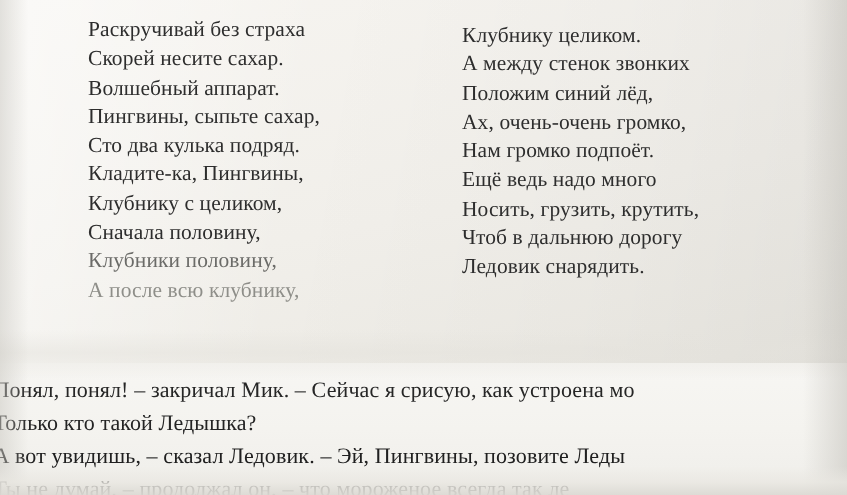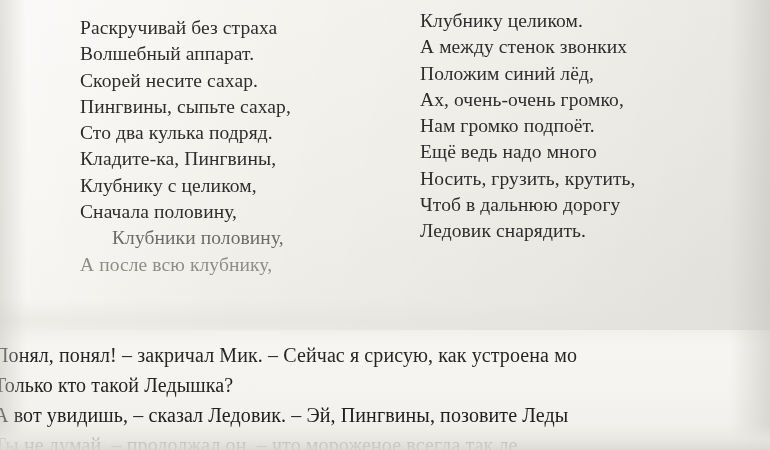--- a/index.html
+++ b/index.html
@@ -50,27 +50,27 @@
     color: #2d2d2d;
     letter-spacing: 0.1px;
     white-space: nowrap;
   }
   .col-left {
     left: 80px;
     top: 7px;
   }
   .col-right {
     left: 420px;
-    top: 0;
+    top: 12px;
   }
   .line {
     display: block;
   }
   
-  .fade1 { color: #6b6b68; margin-left: 32px; }
+  .fade1 { color: #6b6b68; }
   .fade2 { color: #8e8e89; }
 
   .prose {
     position: absolute;
     left: 0;
     top: 340px;
     width: 770px;
     font-size: 20px;
     line-height: 30px;
     color: #1f1f1f;
@@ -129,22 +129,22 @@
 <body>
 
 <div id="page">
 
   <div class="lower-paper"></div>
 
   <div class="poem">
 
     <div class="col col-left">
       <span class="line">Раскручивай без страха</span>
+      <span class="line">Скорей несите сахар.</span>
       <span class="line">Волшебный аппарат.</span>
-      <span class="line">Скорей несите сахар.</span>
       <span class="line">Пингвины, сыпьте сахар,</span>
       <span class="line">Сто два кулька подряд.</span>
       <span class="line">Кладите-ка, Пингвины,</span>
       <span class="line">Клубнику с целиком,</span>
       <span class="line">Сначала половину,</span>
       <span class="line fade1">Клубники половину,</span>
       <span class="line fade2">А после всю клубнику,</span>
     </div>
 
     <div class="col col-right">

